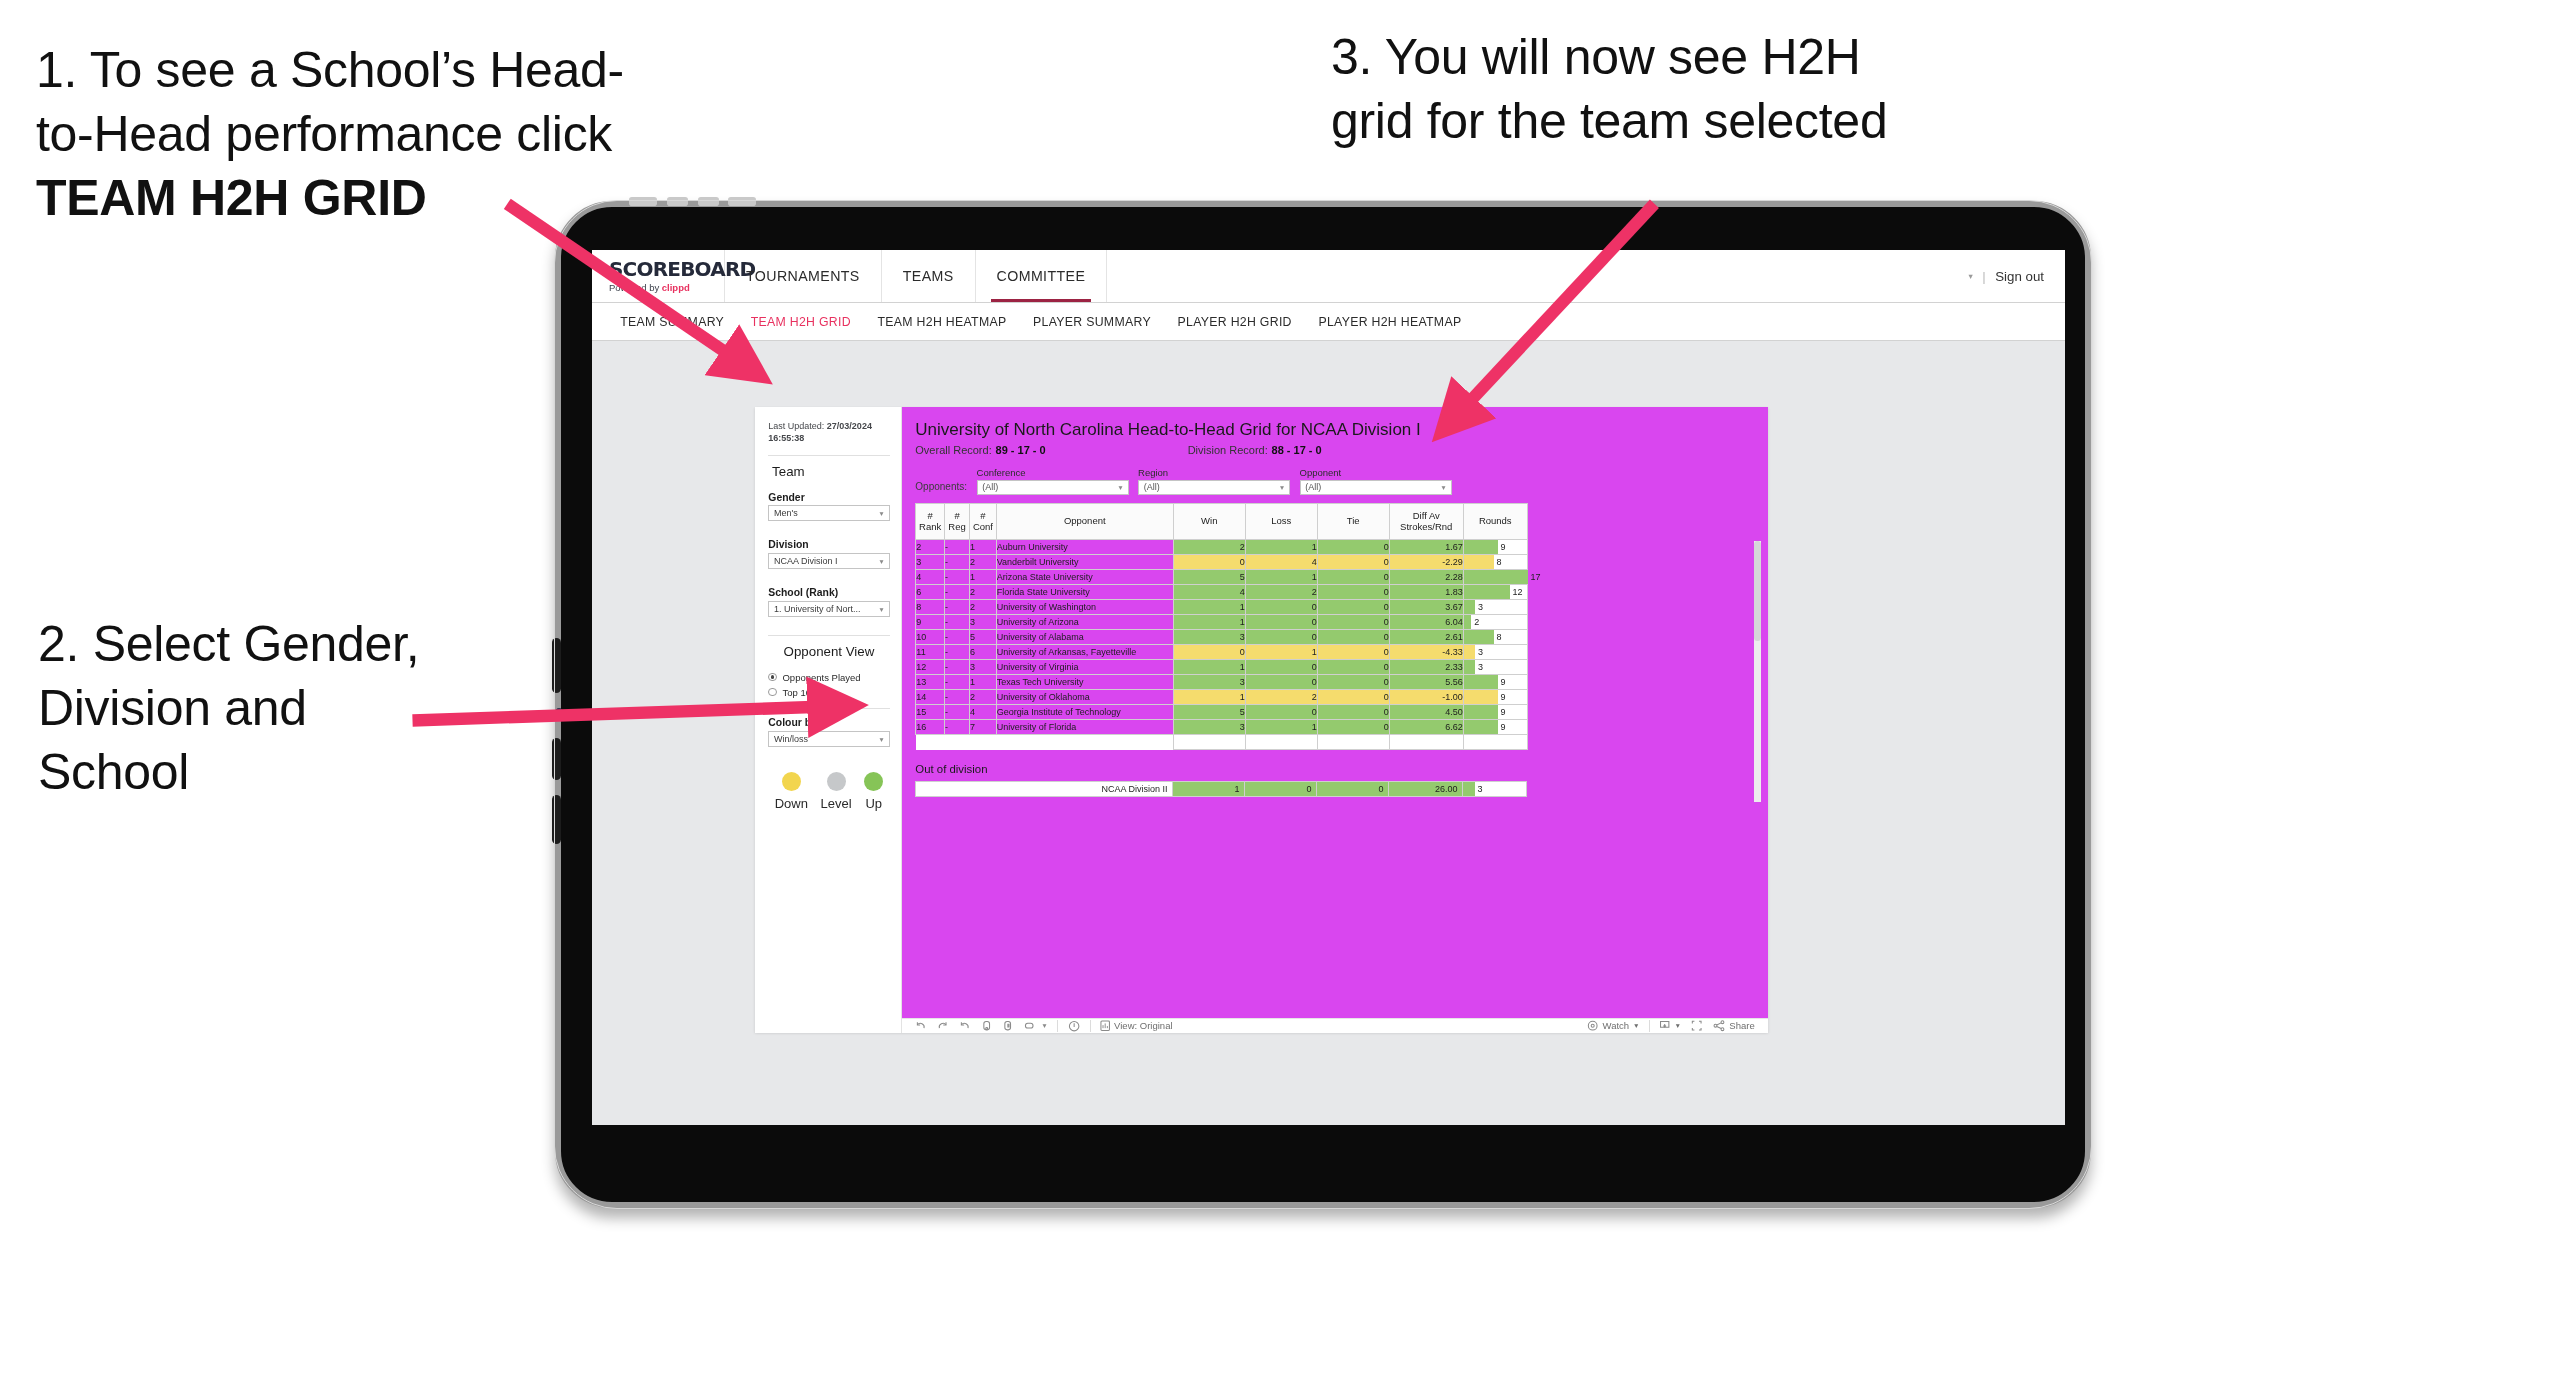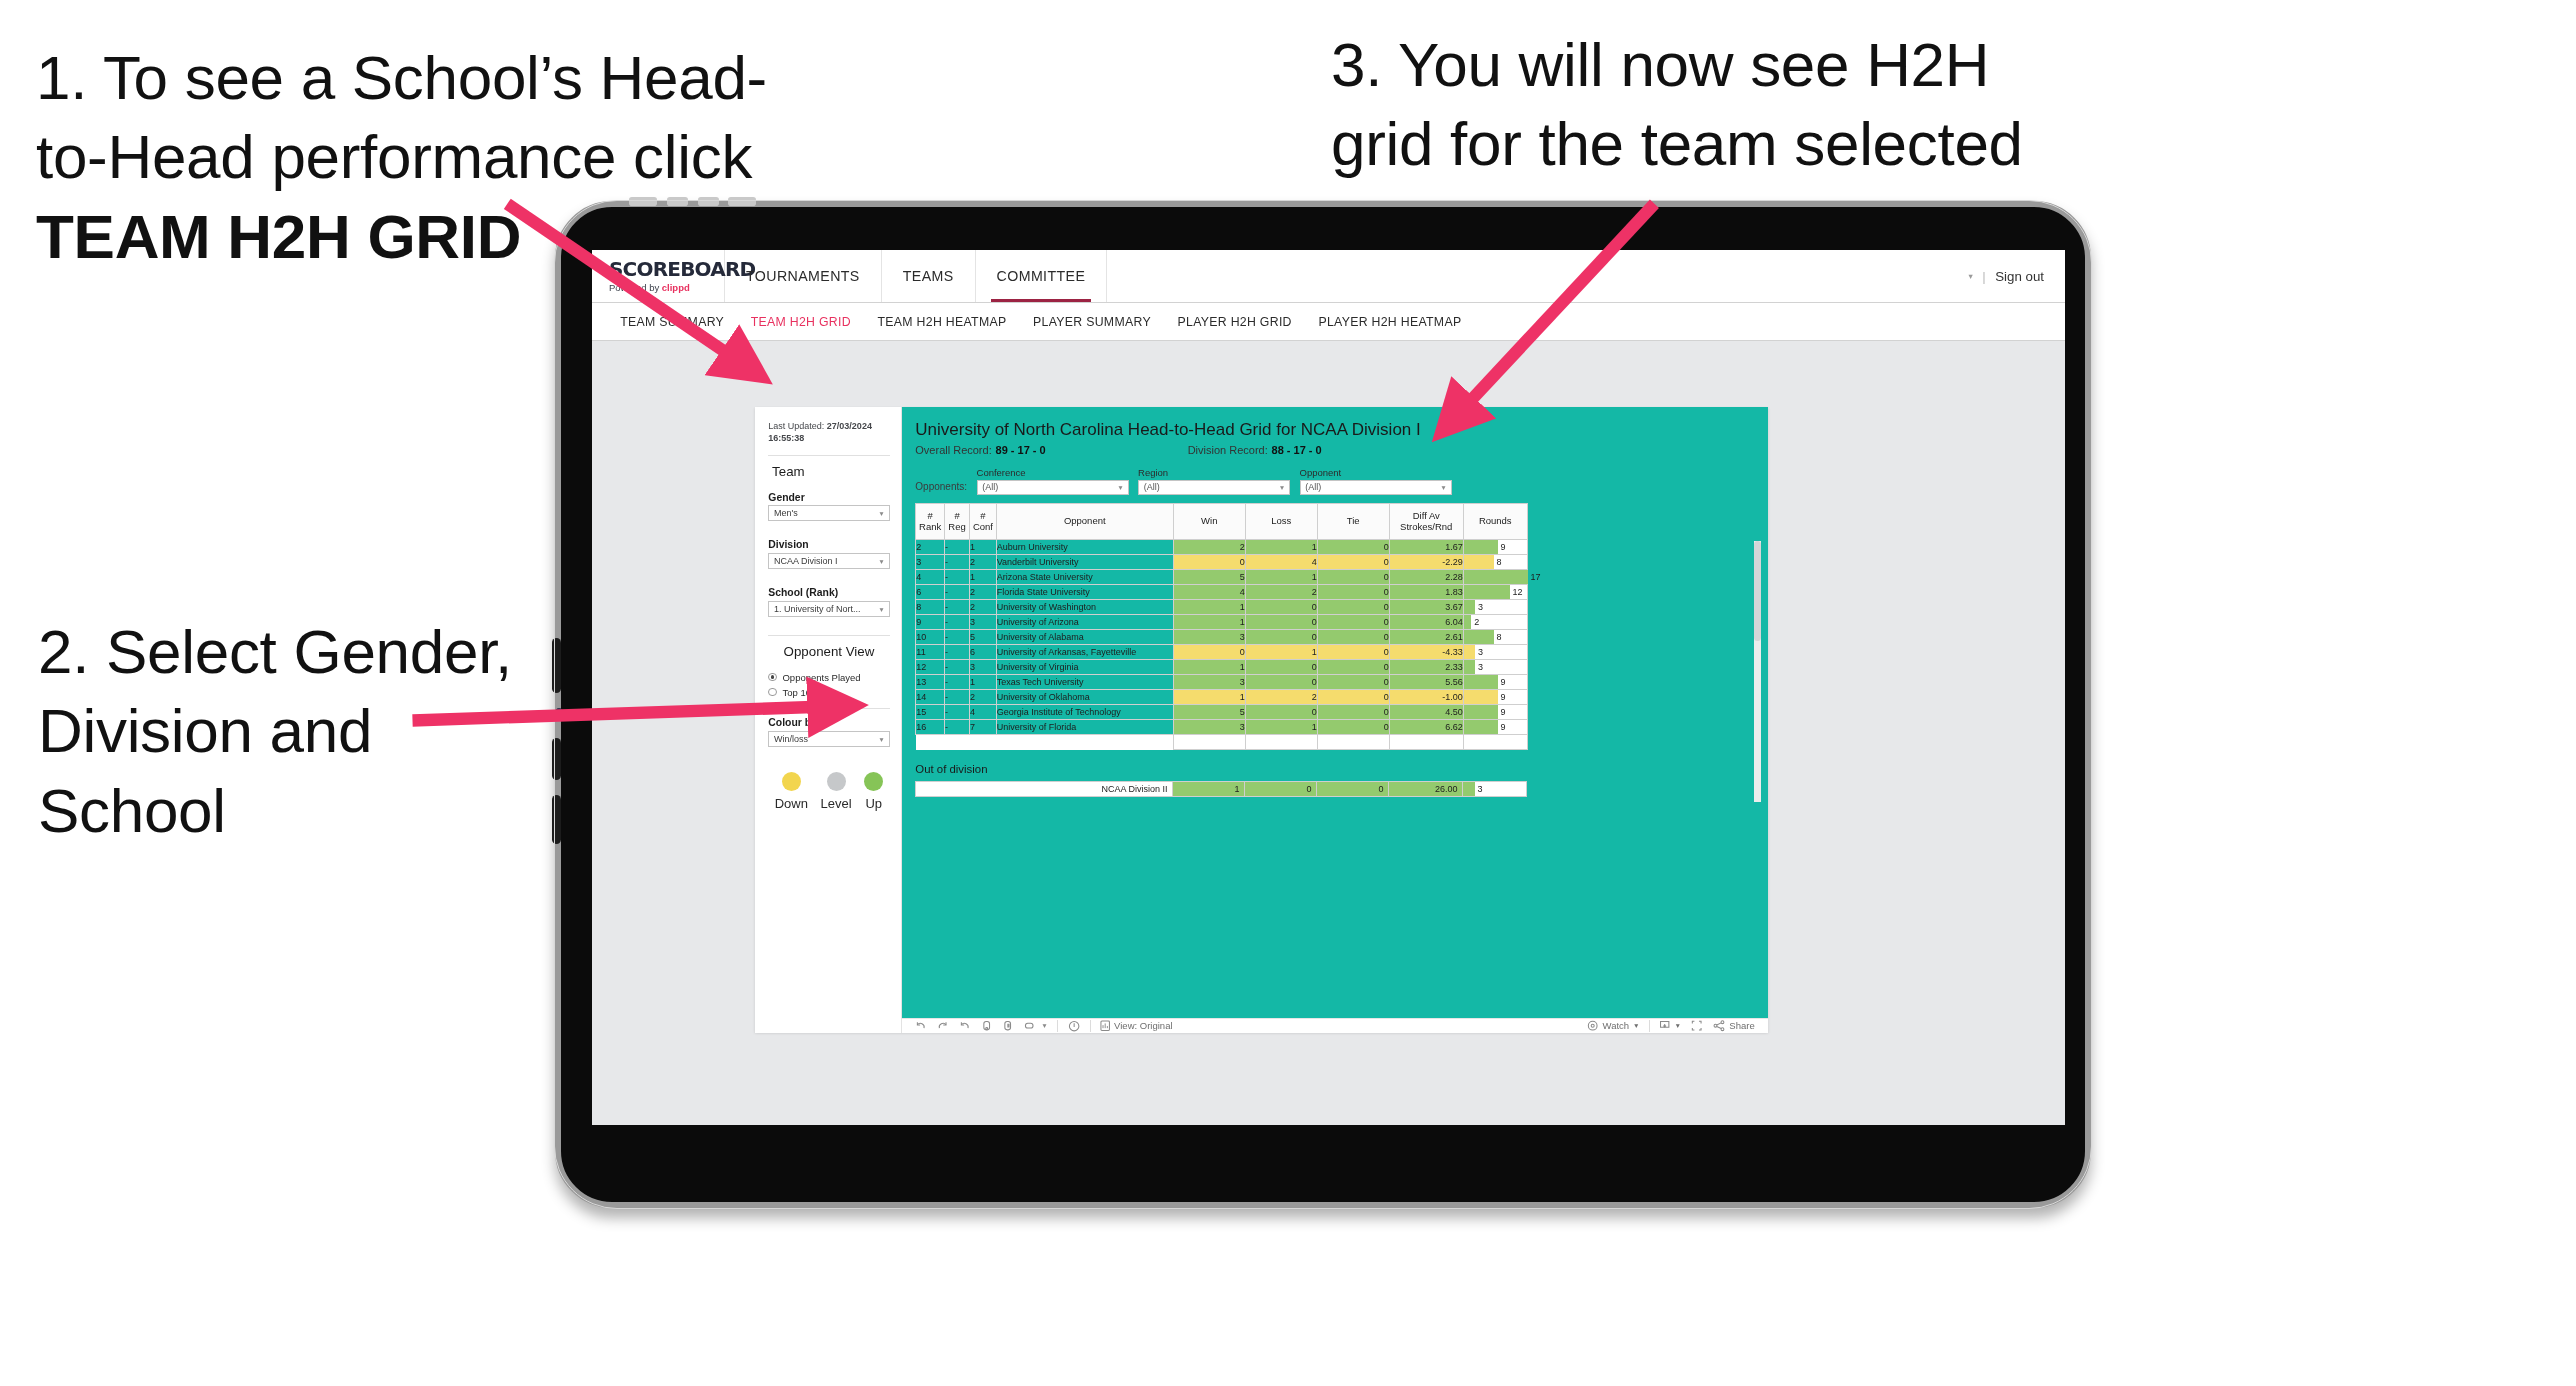--- a/index.html
+++ b/index.html
@@ -10,21 +10,21 @@
     background:#ffffff;
     font-family:"Liberation Sans", sans-serif;
     overflow:hidden;
     position:relative;
   }
 
   
   .annot {
     position:absolute;
     color:#111111;
-    font-size:62px;
+    font-size:50px;
     line-height:1.28;
     font-family:"Liberation Sans", sans-serif;
     letter-spacing:-0.3px;
   }
   #annot-1 { left:36px; top:38px; width:749px; }
   #annot-1 .bold { font-weight:bold; }
   #annot-2 { left:38px; top:612px; width:531px; }
   #annot-3 { left:1331px; top:25px; width:749px; }
 
   .arrow-layer { position:absolute; left:0; top:0; width:2576px; height:1386px; pointer-events:none; }
@@ -101,21 +101,21 @@
   }
   .subnav-item { padding:0 13.3px; color:#2b2b2b; cursor:pointer; white-space:nowrap;}
   .subnav-item.active { color:#e8315f; }
 
   
   #workspace { position:relative; height:calc(100% - 92px); background:#e7e8ea; }
 
   #viz-card {
     position:absolute; left:163px; top:66px;
     width:1013px; height:626px;
-    background:#14b8a6;
+    background:#d946ef;
     box-shadow:0 0.9px 2.8px rgba(0,0,0,0.14);
     display:flex;
     overflow:hidden;
   }
 
   
   #filter-pane {
     width:147px; flex:0 0 147px; padding:13.3px 11.4px 9.5px 13.3px;
     border-right:0.9px solid #e3e3e3;
     background:#ffffff;

